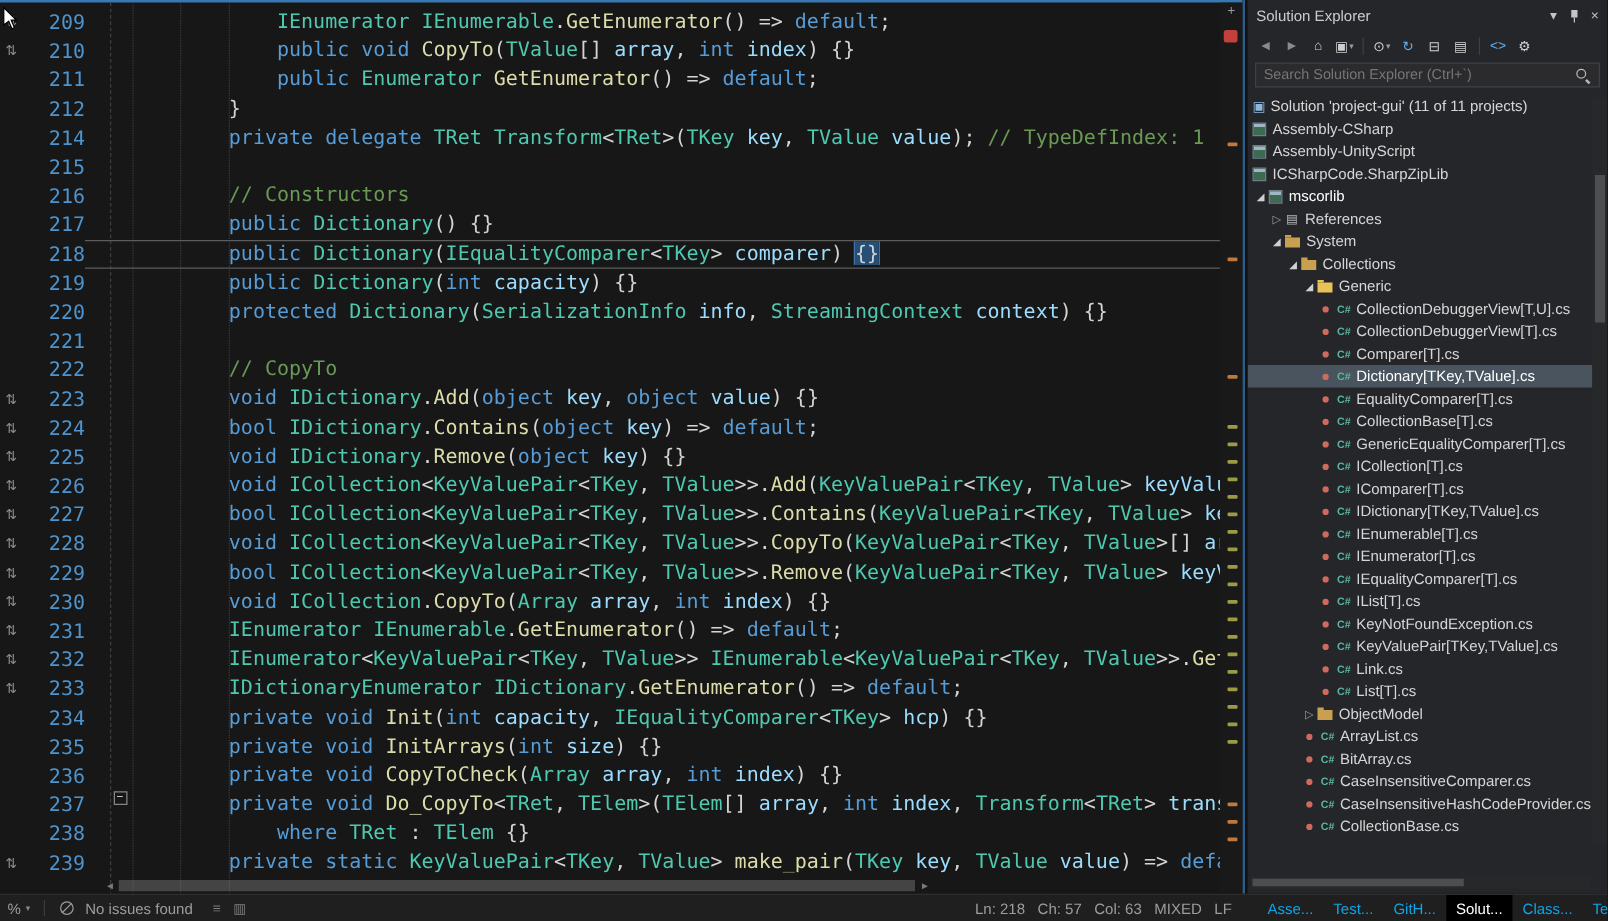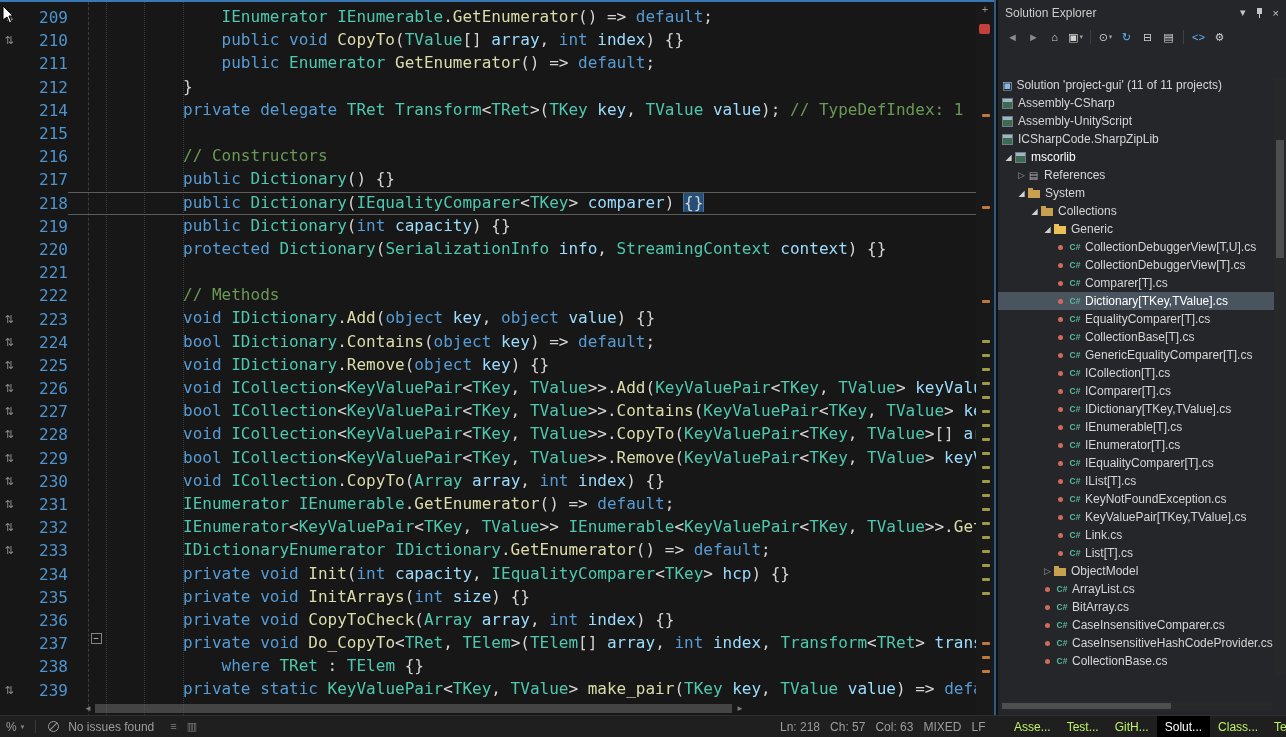--- a/index.html
+++ b/index.html
@@ -85,21 +85,21 @@
   #statusbar{position:absolute;left:0;bottom:0;width:1286px;height:22px;background:#1f1f1f;border-top:1px solid #2e2e2e;display:flex;align-items:center;color:#9d9d9d;font-size:12px}
   .sb-left{display:flex;align-items:center;padding-left:6px;gap:4px}
   .sb-caret{font-size:7px;color:#8a8a8a}
   .sb-sep{width:1px;height:13px;background:#3a3a3a;margin:0 7px}
   .noissue-icon{position:relative;width:11px;height:11px;display:inline-block;margin:0 5px 0 1px}
   .noissue-icon::before{content:"";position:absolute;inset:0;border:1.3px solid #9a9a9a;border-radius:50%}
   .noissue-icon::after{content:"";position:absolute;left:0px;top:4.5px;width:11px;height:1.3px;background:#9a9a9a;transform:rotate(-45deg)}
   .sb-mini{color:#7f7f7f;font-size:11px;margin-left:12px}
   .sb-right{position:absolute;left:780px;display:flex;gap:10px;white-space:nowrap}
   .sb-tabs{position:absolute;left:1006px;top:0;height:22px;display:flex;align-items:stretch}
-  .sb-tab{padding:0 8px;display:flex;align-items:center;color:#bef264;white-space:nowrap}
+  .sb-tab{padding:0 8px;display:flex;align-items:center;color:#0ea5e9;white-space:nowrap}
   .sb-tab.active{background:#000000;color:#ffffff}
 
   
   #cursor{position:absolute;left:2px;top:5px;z-index:9}
 </style>
 </head>
 <body>
 
 <div id="editor">
   <div class="margin-dash"></div>
@@ -112,21 +112,21 @@
       <div class="code-row"><span class="g-ref"></span><span class="g-num">211</span><div class="line-rest"><span class="g-margin"></span><span class="g-fold"></span><span class="code"><span class="tk-p">            </span><span class="tk-k">public</span><span class="tk-p"> </span><span class="tk-t">Enumerator</span><span class="tk-p"> </span><span class="tk-m">GetEnumerator</span><span class="tk-p">() =&gt; </span><span class="tk-k">default</span><span class="tk-p">;</span></span></div></div>
       <div class="code-row"><span class="g-ref"></span><span class="g-num">212</span><div class="line-rest"><span class="g-margin"></span><span class="g-fold"></span><span class="code"><span class="tk-p">        }</span></span></div></div>
       <div class="code-row"><span class="g-ref"></span><span class="g-num">214</span><div class="line-rest"><span class="g-margin"></span><span class="g-fold"></span><span class="code"><span class="tk-p">        </span><span class="tk-k">private</span><span class="tk-p"> </span><span class="tk-k">delegate</span><span class="tk-p"> </span><span class="tk-t">TRet</span><span class="tk-p"> </span><span class="tk-t tk-sq">Transform</span><span class="tk-p">&lt;</span><span class="tk-t">TRet</span><span class="tk-p">&gt;(</span><span class="tk-t">TKey</span><span class="tk-p"> </span><span class="tk-v">key</span><span class="tk-p">, </span><span class="tk-t">TValue</span><span class="tk-p"> </span><span class="tk-v">value</span><span class="tk-p">); </span><span class="tk-c">// TypeDefIndex: 1</span></span></div></div>
       <div class="code-row"><span class="g-ref"></span><span class="g-num">215</span><div class="line-rest"><span class="g-margin"></span><span class="g-fold"></span><span class="code"></span></div></div>
       <div class="code-row"><span class="g-ref"></span><span class="g-num">216</span><div class="line-rest"><span class="g-margin"></span><span class="g-fold"></span><span class="code"><span class="tk-p">        </span><span class="tk-c">// Constructors</span></span></div></div>
       <div class="code-row"><span class="g-ref"></span><span class="g-num">217</span><div class="line-rest"><span class="g-margin"></span><span class="g-fold"></span><span class="code"><span class="tk-p">        </span><span class="tk-k">public</span><span class="tk-p"> </span><span class="tk-t">Dictionary</span><span class="tk-p">() {}</span></span></div></div>
       <div class="code-row current"><span class="g-ref"></span><span class="g-num">218</span><div class="line-rest"><span class="g-margin"></span><span class="g-fold"></span><span class="code"><span class="tk-p">        </span><span class="tk-k">public</span><span class="tk-p"> </span><span class="tk-t">Dictionary</span><span class="tk-p">(</span><span class="tk-t">IEqualityComparer</span><span class="tk-p">&lt;</span><span class="tk-t">TKey</span><span class="tk-p">&gt; </span><span class="tk-v">comparer</span><span class="tk-p">) </span><span class="tk-p tk-sel">{}</span></span></div></div>
       <div class="code-row"><span class="g-ref"></span><span class="g-num">219</span><div class="line-rest"><span class="g-margin"></span><span class="g-fold"></span><span class="code"><span class="tk-p">        </span><span class="tk-k">public</span><span class="tk-p"> </span><span class="tk-t">Dictionary</span><span class="tk-p">(</span><span class="tk-k">int</span><span class="tk-p"> </span><span class="tk-v">capacity</span><span class="tk-p">) {}</span></span></div></div>
       <div class="code-row"><span class="g-ref"></span><span class="g-num">220</span><div class="line-rest"><span class="g-margin"></span><span class="g-fold"></span><span class="code"><span class="tk-p">        </span><span class="tk-k">protected</span><span class="tk-p"> </span><span class="tk-t">Dictionary</span><span class="tk-p">(</span><span class="tk-t">SerializationInfo</span><span class="tk-p"> </span><span class="tk-v">info</span><span class="tk-p">, </span><span class="tk-t">StreamingContext</span><span class="tk-p"> </span><span class="tk-v">context</span><span class="tk-p">) {}</span></span></div></div>
       <div class="code-row"><span class="g-ref"></span><span class="g-num">221</span><div class="line-rest"><span class="g-margin"></span><span class="g-fold"></span><span class="code"></span></div></div>
-      <div class="code-row"><span class="g-ref"></span><span class="g-num">222</span><div class="line-rest"><span class="g-margin"></span><span class="g-fold"></span><span class="code"><span class="tk-p">        </span><span class="tk-c">// Methods</span></span></div></div>
+      <div class="code-row"><span class="g-ref"></span><span class="g-num">222</span><div class="line-rest"><span class="g-margin"></span><span class="g-fold"></span><span class="code"><span class="tk-p">        </span><span class="tk-c">// CopyTo</span></span></div></div>
       <div class="code-row"><span class="g-ref">⇅</span><span class="g-num">223</span><div class="line-rest"><span class="g-margin"></span><span class="g-fold"></span><span class="code"><span class="tk-p">        </span><span class="tk-k">void</span><span class="tk-p"> </span><span class="tk-t">IDictionary</span><span class="tk-p">.</span><span class="tk-m">Add</span><span class="tk-p">(</span><span class="tk-k">object</span><span class="tk-p"> </span><span class="tk-v">key</span><span class="tk-p">, </span><span class="tk-k">object</span><span class="tk-p"> </span><span class="tk-v">value</span><span class="tk-p">) {}</span></span></div></div>
       <div class="code-row"><span class="g-ref">⇅</span><span class="g-num">224</span><div class="line-rest"><span class="g-margin"></span><span class="g-fold"></span><span class="code"><span class="tk-p">        </span><span class="tk-k">bool</span><span class="tk-p"> </span><span class="tk-t">IDictionary</span><span class="tk-p">.</span><span class="tk-m">Contains</span><span class="tk-p">(</span><span class="tk-k">object</span><span class="tk-p"> </span><span class="tk-v">key</span><span class="tk-p">) =&gt; </span><span class="tk-k">default</span><span class="tk-p">;</span></span></div></div>
       <div class="code-row"><span class="g-ref">⇅</span><span class="g-num">225</span><div class="line-rest"><span class="g-margin"></span><span class="g-fold"></span><span class="code"><span class="tk-p">        </span><span class="tk-k">void</span><span class="tk-p"> </span><span class="tk-t">IDictionary</span><span class="tk-p">.</span><span class="tk-m">Remove</span><span class="tk-p">(</span><span class="tk-k">object</span><span class="tk-p"> </span><span class="tk-v">key</span><span class="tk-p">) {}</span></span></div></div>
       <div class="code-row"><span class="g-ref">⇅</span><span class="g-num">226</span><div class="line-rest"><span class="g-margin"></span><span class="g-fold"></span><span class="code"><span class="tk-p">        </span><span class="tk-k">void</span><span class="tk-p"> </span><span class="tk-t">ICollection</span><span class="tk-p">&lt;</span><span class="tk-t">KeyValuePair</span><span class="tk-p">&lt;</span><span class="tk-t">TKey</span><span class="tk-p">, </span><span class="tk-t">TValue</span><span class="tk-p">&gt;&gt;.</span><span class="tk-m">Add</span><span class="tk-p">(</span><span class="tk-t">KeyValuePair</span><span class="tk-p">&lt;</span><span class="tk-t">TKey</span><span class="tk-p">, </span><span class="tk-t">TValue</span><span class="tk-p">&gt; </span><span class="tk-v">keyValuePair</span></span></div></div>
       <div class="code-row"><span class="g-ref">⇅</span><span class="g-num">227</span><div class="line-rest"><span class="g-margin"></span><span class="g-fold"></span><span class="code"><span class="tk-p">        </span><span class="tk-k">bool</span><span class="tk-p"> </span><span class="tk-t">ICollection</span><span class="tk-p">&lt;</span><span class="tk-t">KeyValuePair</span><span class="tk-p">&lt;</span><span class="tk-t">TKey</span><span class="tk-p">, </span><span class="tk-t">TValue</span><span class="tk-p">&gt;&gt;.</span><span class="tk-m">Contains</span><span class="tk-p">(</span><span class="tk-t">KeyValuePair</span><span class="tk-p">&lt;</span><span class="tk-t">TKey</span><span class="tk-p">, </span><span class="tk-t">TValue</span><span class="tk-p">&gt; </span><span class="tk-v">keyValuePair</span></span></div></div>
       <div class="code-row"><span class="g-ref">⇅</span><span class="g-num">228</span><div class="line-rest"><span class="g-margin"></span><span class="g-fold"></span><span class="code"><span class="tk-p">        </span><span class="tk-k">void</span><span class="tk-p"> </span><span class="tk-t">ICollection</span><span class="tk-p">&lt;</span><span class="tk-t">KeyValuePair</span><span class="tk-p">&lt;</span><span class="tk-t">TKey</span><span class="tk-p">, </span><span class="tk-t">TValue</span><span class="tk-p">&gt;&gt;.</span><span class="tk-m">CopyTo</span><span class="tk-p">(</span><span class="tk-t">KeyValuePair</span><span class="tk-p">&lt;</span><span class="tk-t">TKey</span><span class="tk-p">, </span><span class="tk-t">TValue</span><span class="tk-p">&gt;[] </span><span class="tk-v">array</span></span></div></div>
       <div class="code-row"><span class="g-ref">⇅</span><span class="g-num">229</span><div class="line-rest"><span class="g-margin"></span><span class="g-fold"></span><span class="code"><span class="tk-p">        </span><span class="tk-k">bool</span><span class="tk-p"> </span><span class="tk-t">ICollection</span><span class="tk-p">&lt;</span><span class="tk-t">KeyValuePair</span><span class="tk-p">&lt;</span><span class="tk-t">TKey</span><span class="tk-p">, </span><span class="tk-t">TValue</span><span class="tk-p">&gt;&gt;.</span><span class="tk-m">Remove</span><span class="tk-p">(</span><span class="tk-t">KeyValuePair</span><span class="tk-p">&lt;</span><span class="tk-t">TKey</span><span class="tk-p">, </span><span class="tk-t">TValue</span><span class="tk-p">&gt; </span><span class="tk-v">keyValuePair</span></span></div></div>
       <div class="code-row"><span class="g-ref">⇅</span><span class="g-num">230</span><div class="line-rest"><span class="g-margin"></span><span class="g-fold"></span><span class="code"><span class="tk-p">        </span><span class="tk-k">void</span><span class="tk-p"> </span><span class="tk-t">ICollection</span><span class="tk-p">.</span><span class="tk-m">CopyTo</span><span class="tk-p">(</span><span class="tk-t">Array</span><span class="tk-p"> </span><span class="tk-v">array</span><span class="tk-p">, </span><span class="tk-k">int</span><span class="tk-p"> </span><span class="tk-v">index</span><span class="tk-p">) {}</span></span></div></div>
       <div class="code-row"><span class="g-ref">⇅</span><span class="g-num">231</span><div class="line-rest"><span class="g-margin"></span><span class="g-fold"></span><span class="code"><span class="tk-p">        </span><span class="tk-t">IEnumerator</span><span class="tk-p"> </span><span class="tk-t">IEnumerable</span><span class="tk-p">.</span><span class="tk-m">GetEnumerator</span><span class="tk-p">() =&gt; </span><span class="tk-k">default</span><span class="tk-p">;</span></span></div></div>
       <div class="code-row"><span class="g-ref">⇅</span><span class="g-num">232</span><div class="line-rest"><span class="g-margin"></span><span class="g-fold"></span><span class="code"><span class="tk-p">        </span><span class="tk-t">IEnumerator</span><span class="tk-p">&lt;</span><span class="tk-t">KeyValuePair</span><span class="tk-p">&lt;</span><span class="tk-t">TKey</span><span class="tk-p">, </span><span class="tk-t">TValue</span><span class="tk-p">&gt;&gt; </span><span class="tk-t">IEnumerable</span><span class="tk-p">&lt;</span><span class="tk-t">KeyValuePair</span><span class="tk-p">&lt;</span><span class="tk-t">TKey</span><span class="tk-p">, </span><span class="tk-t">TValue</span><span class="tk-p">&gt;&gt;.</span><span class="tk-m">GetEnumerator</span></span></div></div>
@@ -192,20 +192,24 @@
       <span class="tb-icon">▣<span class="caret">▾</span></span>
       <div class="tb-sep"></div>
       <span class="tb-icon">⊙<span class="caret">▾</span></span>
       <span class="tb-icon blue">↻</span>
       <span class="tb-icon">⊟</span>
       <span class="tb-icon">▤</span>
       <div class="tb-sep"></div>
       <span class="tb-icon blue">&lt;&gt;</span>
       <span class="tb-icon">⚙</span>
     </div>
+  <div class="se-search">
+    <input readonly="" placeholder="Search Solution Explorer (Ctrl+`)" style="">
+    <span class="mag-icon"></span>
+  </div>
   <div id="se-tree">
       <div class="tree-row" style="padding-left: 4px;">
         <span class="icon-solution">▣</span>
         <span class="tree-label">Solution 'project-gui' (11 of 11 projects)</span>
       </div>
       <div class="tree-row" style="padding-left: 4px;">
         <span class="icon-project"></span>
         <span class="tree-label">Assembly-CSharp</span>
       </div>
       <div class="tree-row" style="padding-left: 4px;">

